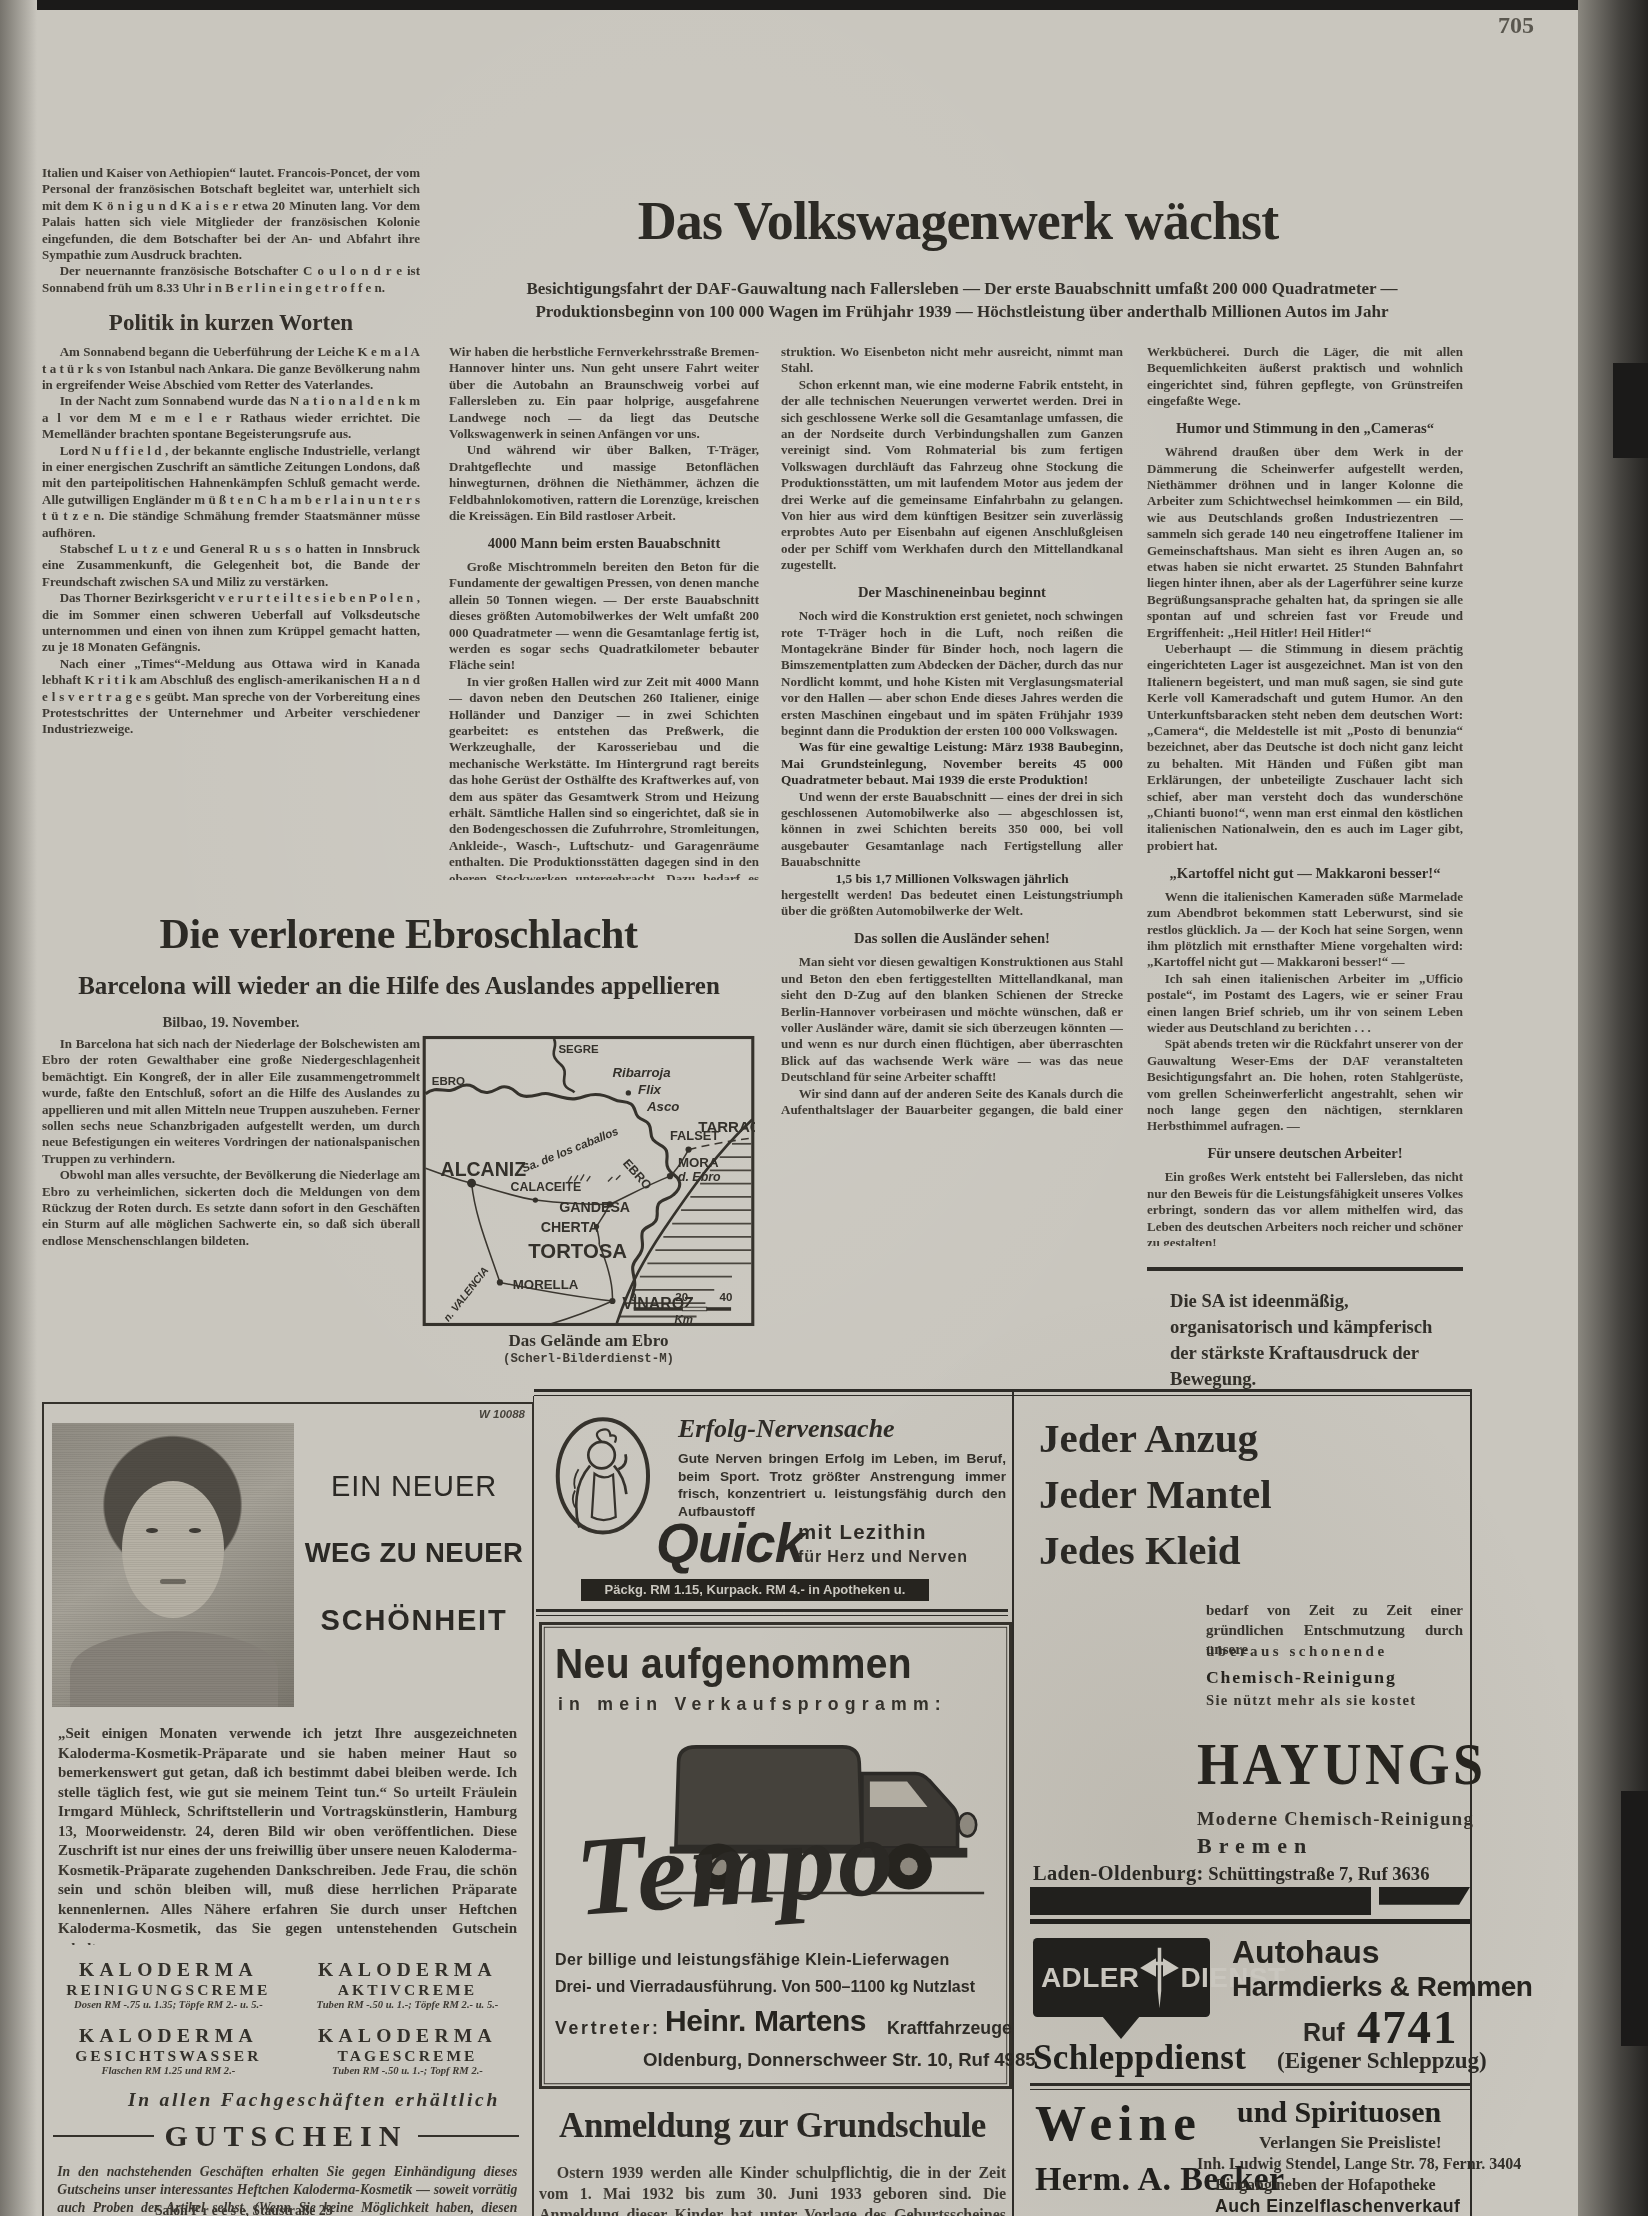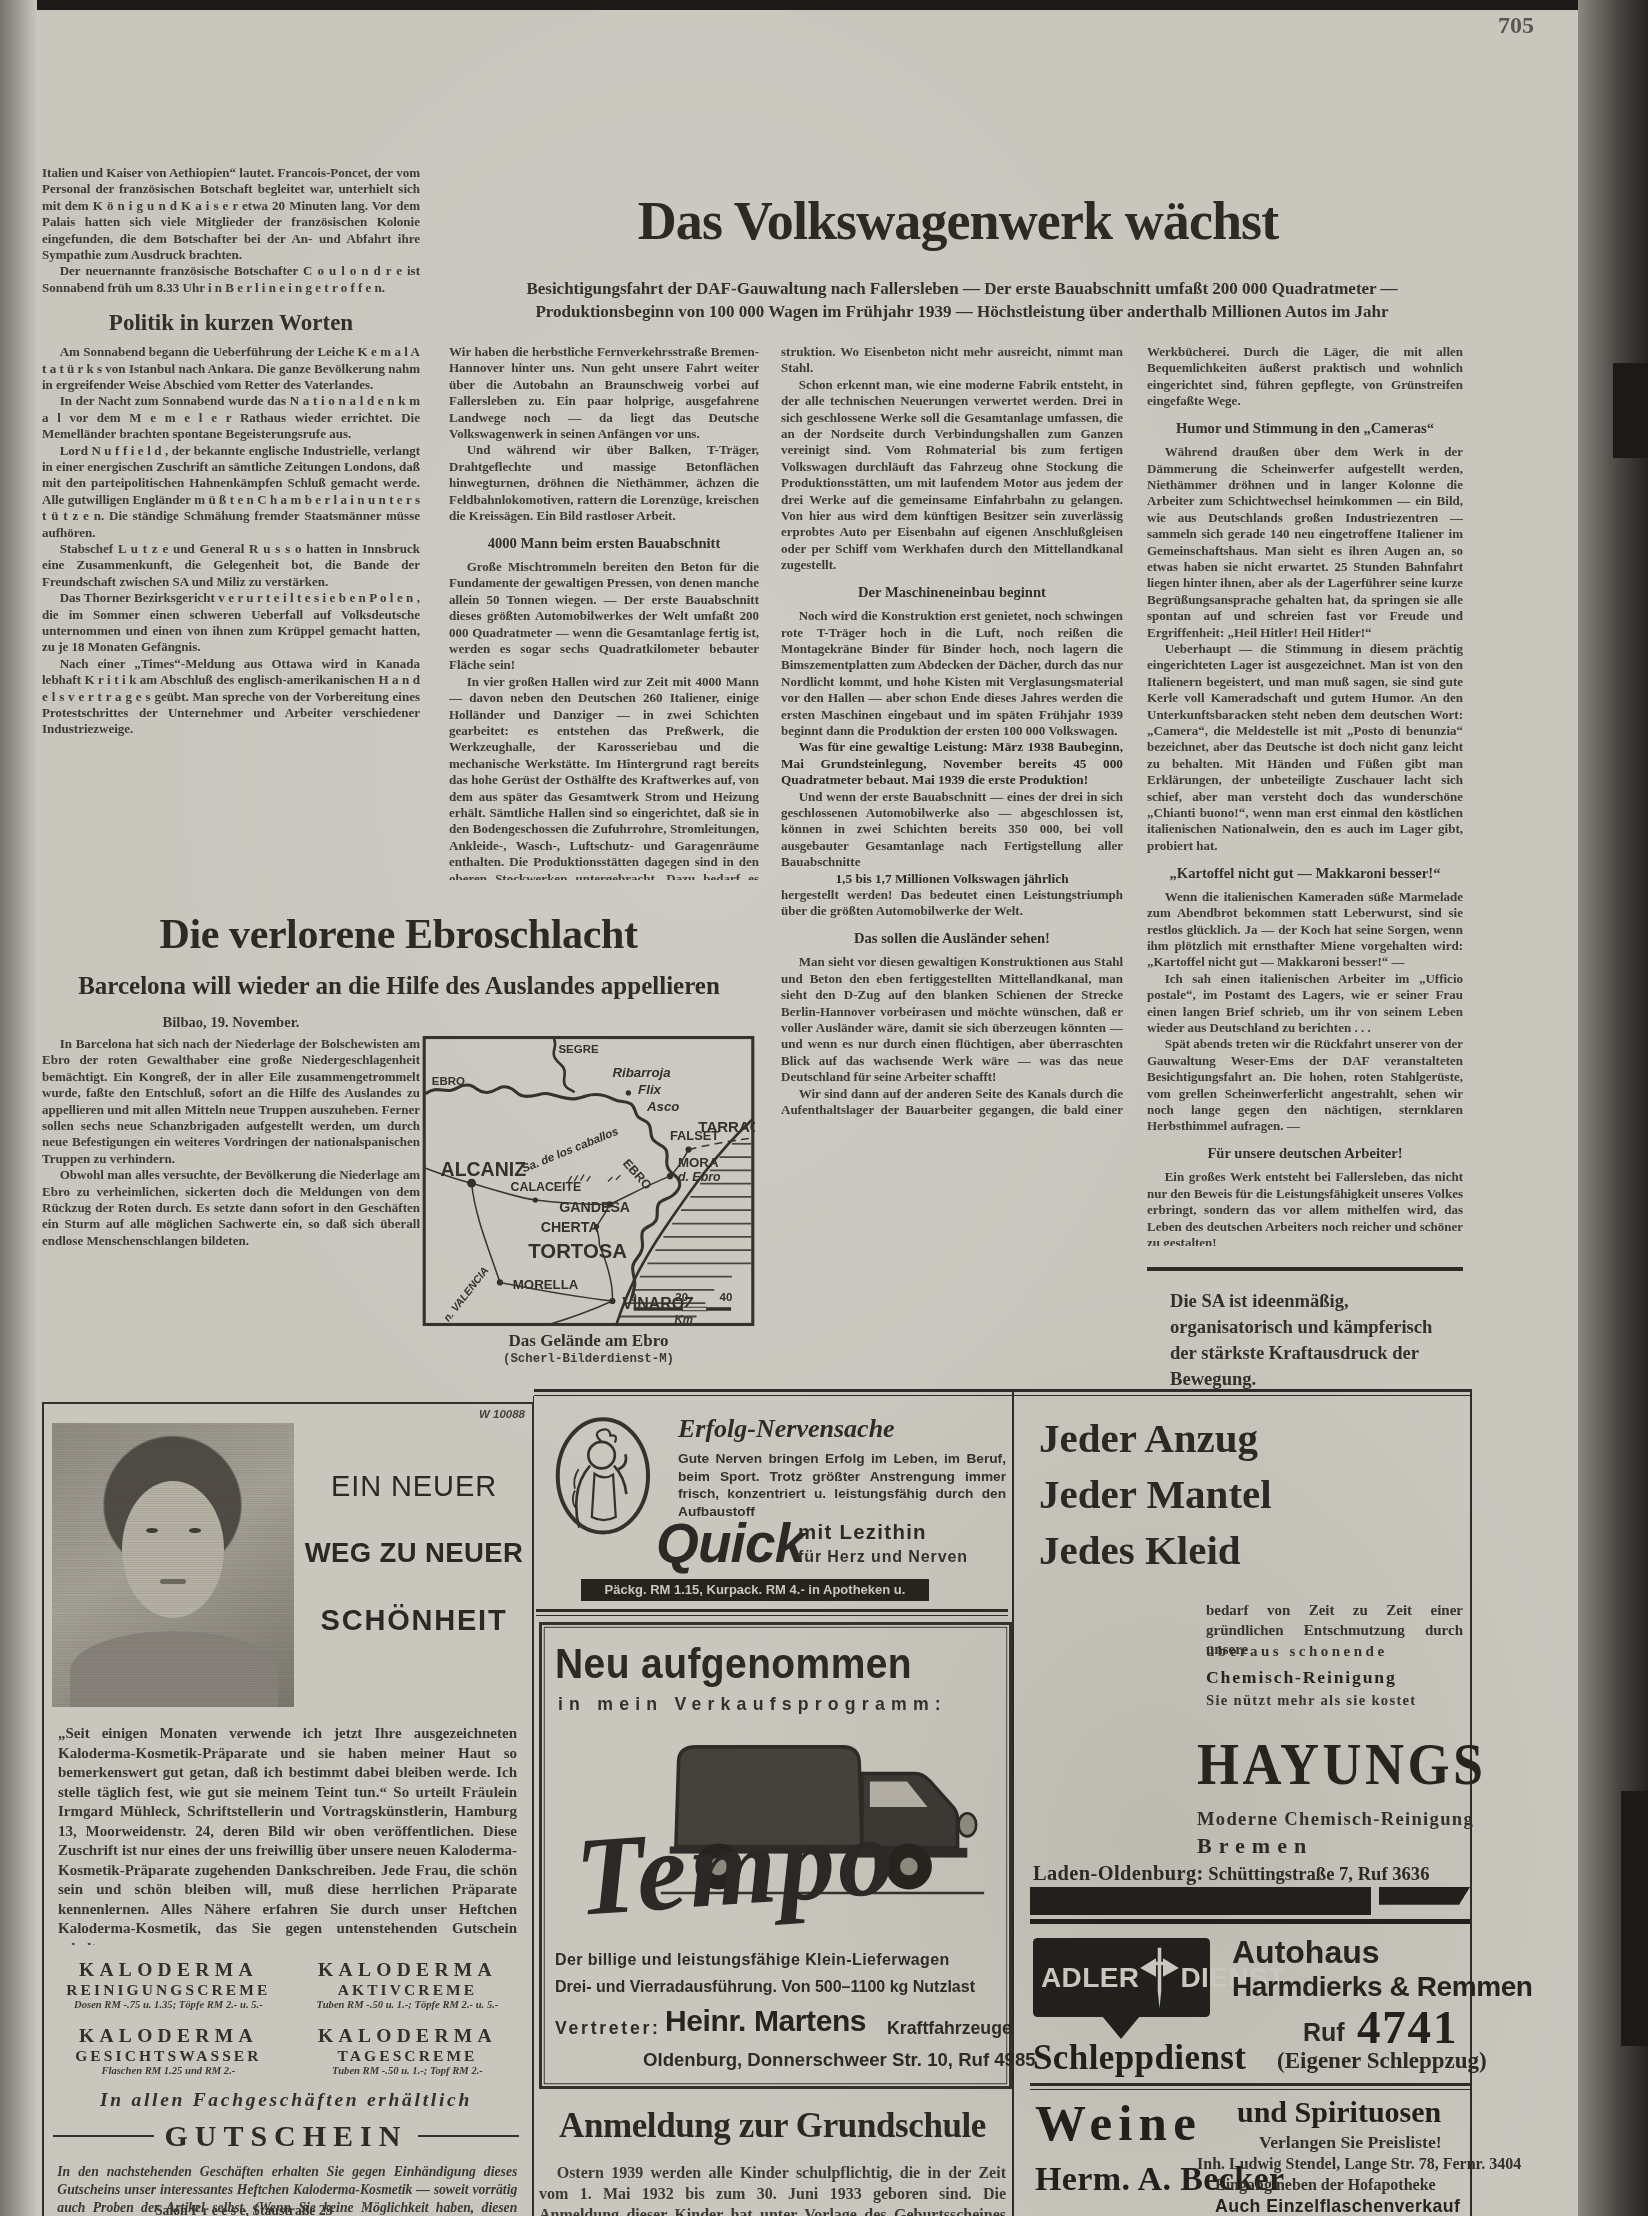--- a/index.html
+++ b/index.html
@@ -233,21 +233,21 @@
     <div class="abs" style="left:8.9px;top:621px;width:231px;">
       <div class="kalo-brand">KALODERMA</div>
       <div class="kalo-name">GESICHTSWASSER</div>
       <div class="kalo-price">Flaschen RM 1.25 und RM 2.-</div>
     </div>
     <div class="abs" style="left:248px;top:621px;width:231px;">
       <div class="kalo-brand">KALODERMA</div>
       <div class="kalo-name">TAGESCREME</div>
       <div class="kalo-price">Tuben RM -.50 u. 1.-; Topf RM 2.-</div>
     </div>
-    <div class="abs" style="left:0;top:685px;width:484px;text-align:center;font-size:19.5px;font-style:italic;font-weight:bold;letter-spacing:2.7px;color:#33302a;">In allen Fachgeschäften erhältlich</div>
+    <div class="abs" style="left:0;top:685px;width:484px;text-align:center;font-size:19.5px;font-style:italic;font-weight:bold;letter-spacing:2.7px;color:#33302a;padding-left:28px;">In allen Fachgeschäften erhältlich</div>
 
     <div class="abs" style="left:8.9px;top:715px;width:466px;display:flex;align-items:center;gap:10.6px;">
       <div style="flex:1;height:2.7px;background:#34312b;"></div>
       <div style="font-size:30px;font-weight:bold;letter-spacing:7px;color:#2e2b26;">GUTSCHEIN</div>
       <div style="flex:1;height:2.7px;background:#34312b;"></div>
     </div>
     <div class="abs" style="left:13.3px;top:759px;width:460px;font-size:13.7px;line-height:18px;font-weight:bold;font-style:italic;text-align:justify;color:#3a362f;">In den nachstehenden Geschäften erhalten Sie gegen Einhändigung dieses Gutscheins unser interessantes Heftchen Kaloderma-Kosmetik — soweit vorrätig auch Proben der Artikel selbst. (Wenn Sie keine Möglichkeit haben, diesen Gutschein bei den genannten Geschäften persönlich einzulösen, schicken Sie ihn uns ein, und Sie werden sofort das genannte Heftchen erhalten.)</div>
     <div class="abs" style="left:111px;top:777px;width:319px;top:780px;"></div>
     <div class="abs" style="left:113px;top:777px;"></div>
     <div class="abs" style="left:111px;top:778px;width:337px;top:779px;"></div>

